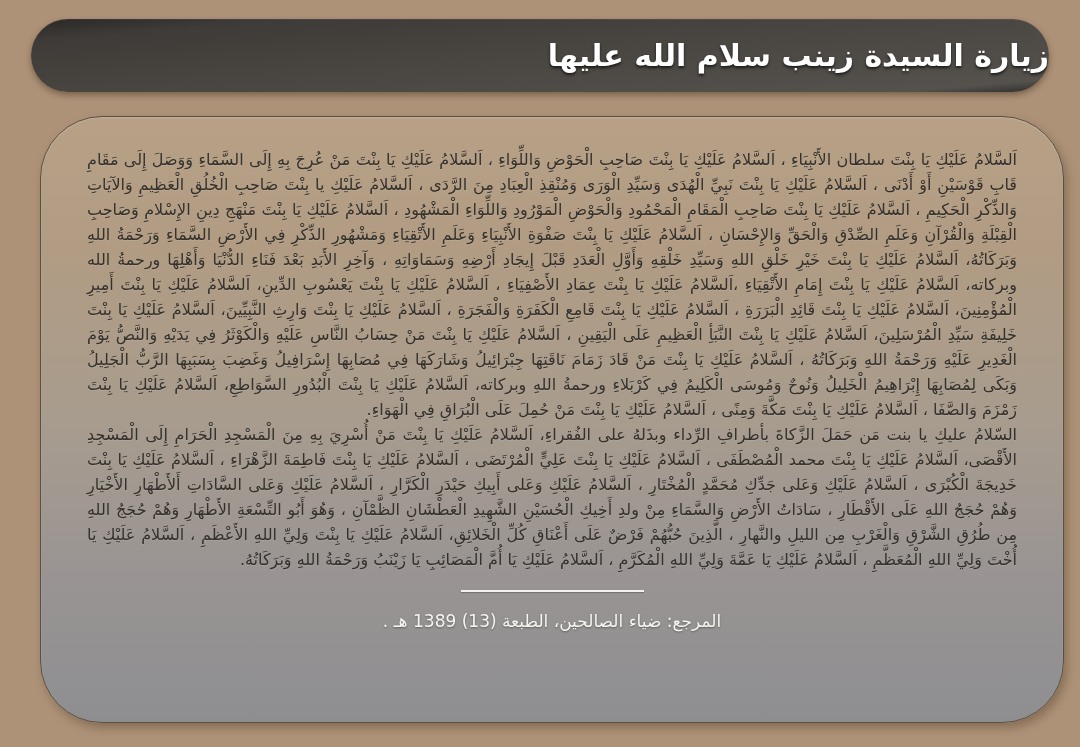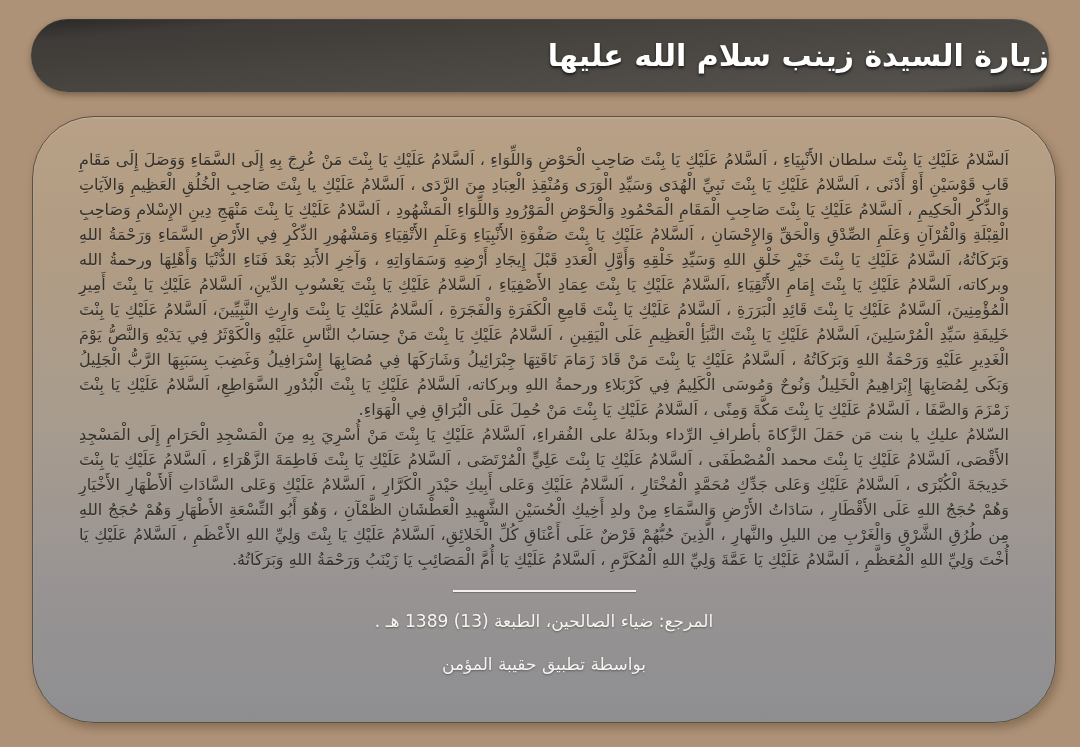--- a/index.html
+++ b/index.html
@@ -42,21 +42,21 @@
     font-size: 30px;
     font-weight: bold;
     letter-spacing: 0.5px;
     text-shadow: 0 2px 3px rgba(0,0,0,0.65);
     direction: rtl;
   }
 
   
   .content-panel {
     position: absolute;
-    left: 32px;
+    left: 40px;
     top: 116px;
     width: 1024px;
     height: 607px;
     box-sizing: border-box;
     border-radius: 62px;
     border: 1px solid #5a5146;
     background: linear-gradient(180deg,
       #b7a086 0%,
       #b19c83 22%,
       #a89c8e 50%,
@@ -110,15 +110,14 @@
 
 <div class="content-panel">
   <div class="ziyarat-text">
     <p>اَلسَّلامُ عَلَيْكِ يَا بِنْتَ سلطان الأَنْبِيَاءِ ، اَلسَّلامُ عَلَيْكِ يَا بِنْتَ صَاحِبِ الْحَوْضِ وَاللِّوَاءِ ، اَلسَّلامُ عَلَيْكِ يَا بِنْتَ مَنْ عُرِجَ بِهِ إِلَى السَّمَاءِ وَوَصَلَ إِلَى مَقَامِ قَابِ قَوْسَيْنِ أَوْ أَدْنَى ، اَلسَّلامُ عَلَيْكِ يَا بِنْتَ نَبِيِّ الْهُدَى وَسَيِّدِ الْوَرَى وَمُنْقِذِ الْعِبَادِ مِنَ الرَّدَى ، اَلسَّلامُ عَلَيْكِ يا بِنْتَ صَاحِبِ الْخُلُقِ الْعَظِيمِ وَالآيَاتِ وَالذِّكْرِ الْحَكِيمِ ، اَلسَّلامُ عَلَيْكِ يَا بِنْتَ صَاحِبِ الْمَقَامِ الْمَحْمُودِ وَالْحَوْضِ الْمَوْرُودِ وَاللِّوَاءِ الْمَشْهُودِ ، اَلسَّلامُ عَلَيْكِ يَا بِنْتَ مَنْهَجِ دِينِ الإِسْلامِ وَصَاحِبِ الْقِبْلَةِ وَالْقُرْآنِ وَعَلَمِ الصِّدْقِ وَالْحَقِّ وَالإِحْسَانِ ، اَلسَّلامُ عَلَيْكِ يَا بِنْتَ صَفْوَةِ الأَنْبِيَاءِ وَعَلَمِ الأَتْقِيَاءِ وَمَشْهُورِ الذِّكْرِ فِي الأَرْضِ السَّمَاءِ وَرَحْمَةُ اللهِ وَبَرَكَاتُهُ، اَلسَّلامُ عَلَيْكِ يَا بِنْتَ خَيْرِ خَلْقِ اللهِ وَسَيِّدِ خَلْقِهِ وَأَوَّلِ الْعَدَدِ قَبْلَ إِيجَادِ أَرْضِهِ وَسَمَاوَاتِهِ ، وَآخِرِ الأَبَدِ بَعْدَ فَنَاءِ الدُّنْيَا وَأَهْلِهَا ورحمةُ الله وبركاته، اَلسَّلامُ عَلَيْكِ يَا بِنْتَ إِمَامِ الأَتْقِيَاءِ ،اَلسَّلامُ عَلَيْكِ يَا بِنْتَ عِمَادِ الأَصْفِيَاءِ ، اَلسَّلامُ عَلَيْكِ يَا بِنْتَ يَعْسُوبِ الدِّينِ، اَلسَّلامُ عَلَيْكِ يَا بِنْتَ أَمِيرِ الْمُؤْمِنِينَ، اَلسَّلامُ عَلَيْكِ يَا بِنْتَ قَائِدِ الْبَرَرَةِ ، اَلسَّلامُ عَلَيْكِ يَا بِنْتَ قَامِعِ الْكَفَرَةِ وَالْفَجَرَةِ ، اَلسَّلامُ عَلَيْكِ يَا بِنْتَ وَارِثِ النَّبِيِّينَ، اَلسَّلامُ عَلَيْكِ يَا بِنْتَ خَلِيفَةِ سَيِّدِ الْمُرْسَلِينَ، اَلسَّلامُ عَلَيْكِ يَا بِنْتَ النَّبَأِ الْعَظِيمِ عَلَى الْيَقِينِ ، اَلسَّلامُ عَلَيْكِ يَا بِنْتَ مَنْ حِسَابُ النَّاسِ عَلَيْهِ وَالْكَوْثَرُ فِي يَدَيْهِ وَالنَّصُّ يَوْمَ الْغَدِيرِ عَلَيْهِ وَرَحْمَةُ اللهِ وَبَرَكَاتُهُ ، اَلسَّلامُ عَلَيْكِ يَا بِنْتَ مَنْ قَادَ زَمَامَ نَاقَتِهَا جِبْرَائِيلُ وَشَارَكَهَا فِي مُصَابِهَا إِسْرَافِيلُ وَغَضِبَ بِسَبَبِهَا الرَّبُّ الْجَلِيلُ وَبَكَى لِمُصَابِهَا إِبْرَاهِيمُ الْخَلِيلُ وَنُوحٌ وَمُوسَى الْكَلِيمُ فِي كَرْبَلاءِ ورحمةُ اللهِ وبركاته، اَلسَّلامُ عَلَيْكِ يَا بِنْتَ الْبُدُورِ السَّوَاطِعِ، اَلسَّلامُ عَلَيْكِ يَا بِنْتَ زَمْزَمَ وَالصَّفَا ، اَلسَّلامُ عَلَيْكِ يَا بِنْتَ مَكَّةَ وَمِنًى ، اَلسَّلامُ عَلَيْكِ يَا بِنْتَ مَنْ حُمِلَ عَلَى الْبُرَاقِ فِي الْهَوَاءِ.</p>
     <p>السّلامُ عليكِ يا بنت مَن حَمَلَ الزَّكاةَ بأطرافِ الرِّداء وبذَلهُ على الفُقراءِ، اَلسَّلامُ عَلَيْكِ يَا بِنْتَ مَنْ أُسْرِيَ بِهِ مِنَ الْمَسْجِدِ الْحَرَامِ إِلَى الْمَسْجِدِ الأَقْصَى، اَلسَّلامُ عَلَيْكِ يَا بِنْتَ محمد الْمُصْطَفَى ، اَلسَّلامُ عَلَيْكِ يَا بِنْتَ عَلِيٍّ الْمُرْتَضَى ، اَلسَّلامُ عَلَيْكِ يَا بِنْتَ فَاطِمَةَ الزَّهْرَاءِ ، اَلسَّلامُ عَلَيْكِ يَا بِنْتَ خَدِيجَةَ الْكُبْرَى ، اَلسَّلامُ عَلَيْكِ وَعَلى جَدِّكِ مُحَمَّدٍ الْمُخْتَارِ ، اَلسَّلامُ عَلَيْكِ وَعَلى أَبِيكِ حَيْدَرِ الْكَرَّارِ ، اَلسَّلامُ عَلَيْكِ وَعَلى السَّادَاتِ أَلأَطْهَارِ الأَخْيَارِ وَهُمْ حُجَجُ اللهِ عَلَى الأَقْطَارِ ، سَادَاتُ الأَرْضِ وَالسَّمَاءِ مِنْ ولدِ أَخِيكِ الْحُسَيْنِ الشَّهِيدِ الْعَطْشَانِ الظَّمْآنِ ، وَهُوَ أَبُو التِّسْعَةِ الأَطْهَارِ وَهُمْ حُجَجُ اللهِ مِن طُرُقِ الشَّرْقِ وَالْغَرْبِ مِن الليلِ والنَّهارِ ، الَّذِينَ حُبُّهُمْ فَرْضٌ عَلَى أَعْنَاقِ كُلِّ الْخَلائِقِ، اَلسَّلامُ عَلَيْكِ يَا بِنْتَ وَلِيِّ اللهِ الأَعْظَمِ ، اَلسَّلامُ عَلَيْكِ يَا أُخْتَ وَلِيِّ اللهِ الْمُعَظَّمِ ، اَلسَّلامُ عَلَيْكِ يَا عَمَّةَ وَلِيِّ اللهِ الْمُكَرَّمِ ، اَلسَّلامُ عَلَيْكِ يَا أُمَّ الْمَصَائِبِ يَا زَيْنَبُ وَرَحْمَةُ اللهِ وَبَرَكَاتُهُ.</p>
   </div>
 
   <div class="footer">
     <div class="footer-divider"></div>
     <div class="footer-line">المرجع: ضياء الصالحين، الطبعة (13) 1389 هـ .</div>
-    <div class="footer-line">بواسطة تطبيق حقيبة المؤمن</div>
   </div>
 </div>
 
 </body></html>

